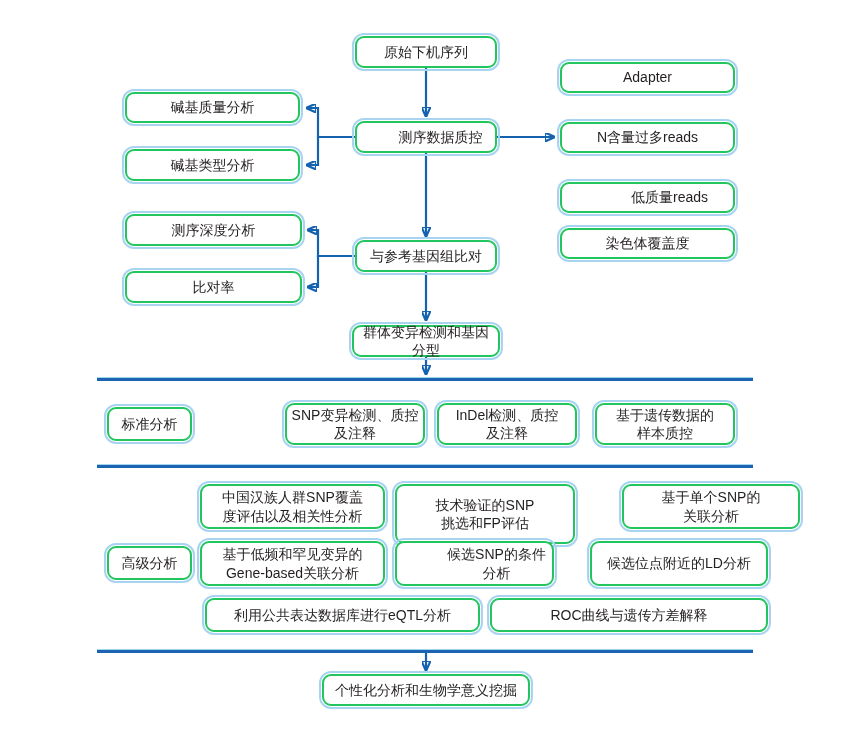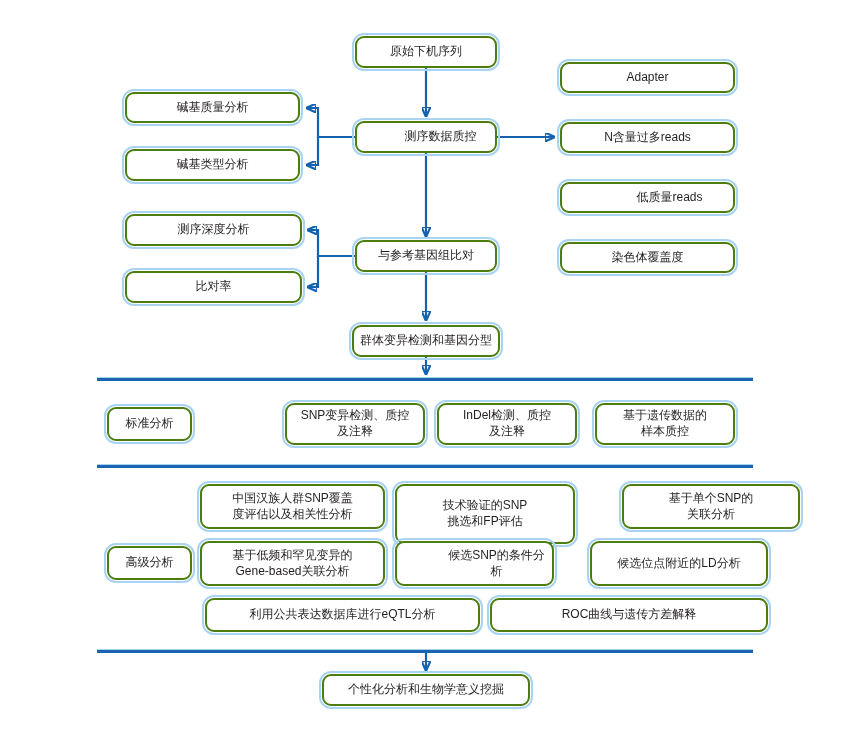--- a/index.html
+++ b/index.html
@@ -10,26 +10,26 @@
     font-family:"Liberation Sans","DejaVu Sans",sans-serif;
     overflow:hidden;
   }
   .box{
     position:absolute;
     box-sizing:border-box;
     display:flex;align-items:center;justify-content:center;
     text-align:center;
     white-space:pre-line;
     background:#ffffff;
-    border:2px solid #4d7c0f;
+    border:2px solid #22c55e;
     border-radius:9px;
     outline:2px solid #a9d4f1;
     outline-offset:1px;
     color:#231f20;
-    font-size:12px;
+    font-size:14px;
     line-height:1.3;
     padding:2px 4px;
   }
   .divider{
     position:absolute;
     height:3px;
     background:#1b64af;
     border-top:1px solid #a5d3f2;
   }
   svg.connectors{
@@ -71,21 +71,21 @@
 
   <div class="box" style="left:355px;top:36px;width:142px;height:32px;">原始下机序列</div>
   <div class="box" style="left:560px;top:62px;width:175px;height:31px;">Adapter</div>
   <div class="box" style="left:125px;top:92px;width:175px;height:31px;">碱基质量分析</div>
   <div class="box" style="left:355px;top:121px;width:142px;height:32px;padding-left:33px;">测序数据质控</div>
   <div class="box" style="left:560px;top:122px;width:175px;height:31px;">N含量过多reads</div>
   <div class="box" style="left:125px;top:149px;width:175px;height:32px;text-align:center;">碱基类型分析</div>
   <div class="box" style="left:560px;top:182px;width:175px;height:31px;padding-left:48px;">低质量reads</div>
   <div class="box" style="left:125px;top:214px;width:177px;height:32px;">测序深度分析</div>
   <div class="box" style="left:355px;top:240px;width:142px;height:32px;">与参考基因组比对</div>
-  <div class="box" style="left:560px;top:242px;width:175px;height:31px;">染色体覆盖度</div>
+  <div class="box" style="left:560px;top:228px;width:175px;height:31px;">染色体覆盖度</div>
   <div class="box" style="left:125px;top:271px;width:177px;height:32px;">比对率</div>
   <div class="box" style="left:352px;top:325px;width:148px;height:32px;">群体变异检测和基因分型</div>
 
   <div class="box" style="left:107px;top:407px;width:85px;height:34px;">标准分析</div>
   <div class="box" style="left:285px;top:403px;width:140px;height:42px;">SNP变异检测、质控
 及注释</div>
   <div class="box" style="left:437px;top:403px;width:140px;height:42px;">InDel检测、质控
 及注释</div>
   <div class="box" style="left:595px;top:403px;width:140px;height:42px;">基于遗传数据的
 样本质控</div>

